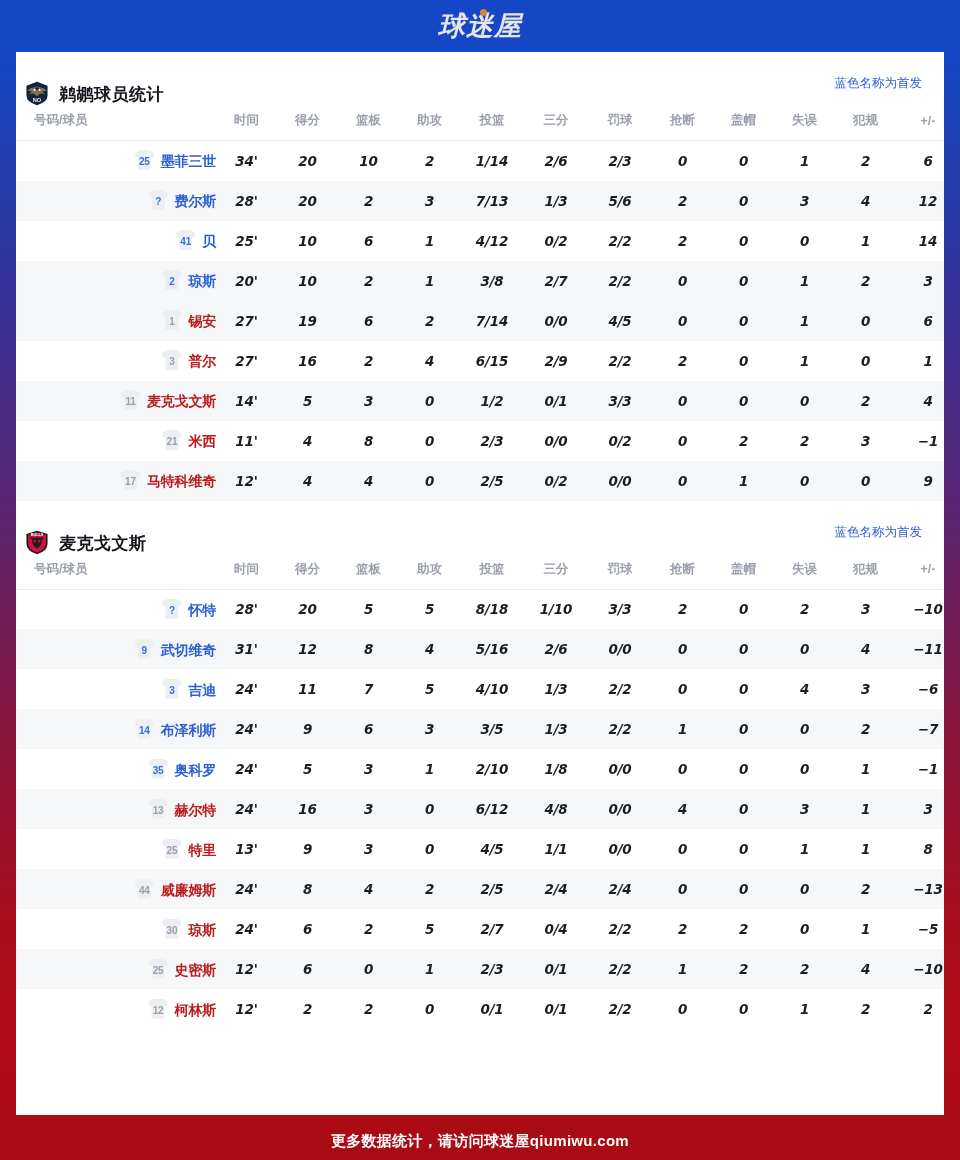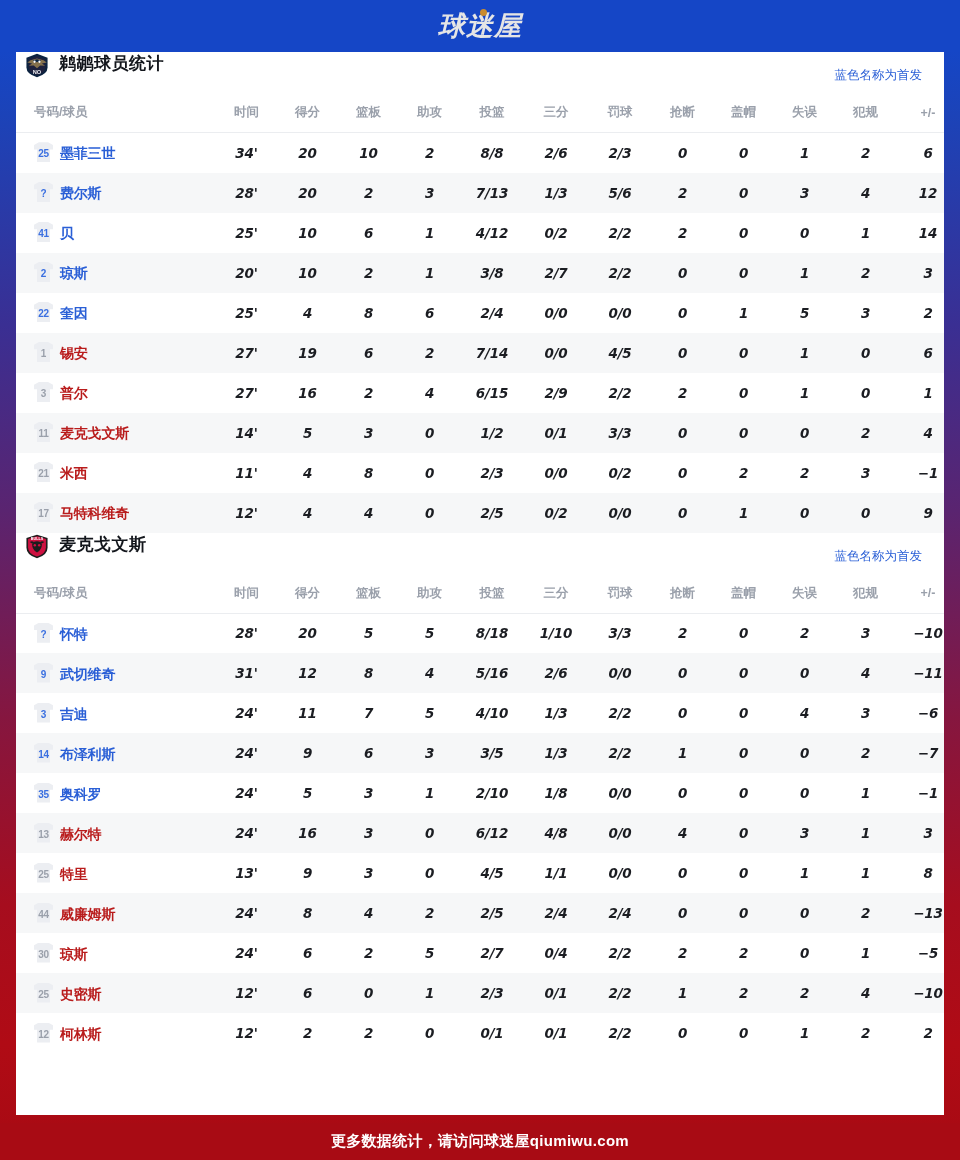--- a/index.html
+++ b/index.html
@@ -39,23 +39,24 @@
     position: absolute;
     left: 16px; top: 52px;
     width: 928px; height: 1063px;
     background: #ffffff;
     overflow: hidden;
   }
 
   
   .team-head {
     height: 46px;
-    display: flex; align-items: flex-start;
+    display: flex; align-items: flex-end;
     padding: 0 18px 0 8px;
     position: relative;
+    margin-top: 8px;
   }
   .team-logo { width: 26px; height: 26px; flex: none; margin-right: 9px; }
   .team-title {
     font-size: 17px; font-weight: 700; color: #13161c;
     letter-spacing: 0.5px;
   }
   .legend-note {
     position: absolute; right: 22px; top: 50%;
     transform: translateY(-50%);
     font-size: 12.5px; color: #2a5fd6; font-weight: 400;
@@ -71,21 +72,21 @@
   }
   table.stats th.c-name { text-align: left; padding-left: 18px; }
   table.stats td {
     font-size: 13.5px; color: #1b1d22; text-align: center;
     height: 40px; font-style: italic; font-weight: 700;
     font-family: "DejaVu Sans", sans-serif;
     letter-spacing: -0.2px;
   }
   table.stats tbody tr.alt td { background: #f6f7f8; }
   table.stats td.c-name {
-    text-align: left; padding-left: 18px;
+    text-align: right; padding-left: 18px;
     font-style: normal; font-weight: 700;
     font-family: "Liberation Sans", sans-serif;
     font-size: 14px;
   }
 
   
   .jersey {
     display: inline-block;
     position: relative;
     width: 19px; height: 20px;
@@ -188,21 +189,21 @@
                 <th class="">+/-</th>
               </tr>
             </thead>
             <tbody>
               <tr class="starter">
                 <td class="c-name"><span class="jersey"><span class="shirt"></span><span class="num">25</span></span><span class="pname">墨菲三世</span></td>
                 <td>34'</td>
                 <td>20</td>
                 <td>10</td>
                 <td>2</td>
-                <td>8/8</td>
+                <td>1/14</td>
                 <td>2/6</td>
                 <td>2/3</td>
                 <td>0</td>
                 <td>0</td>
                 <td>1</td>
                 <td>2</td>
                 <td>6</td>
               </tr>
               <tr class="alt starter">
                 <td class="c-name"><span class="jersey"><span class="shirt"></span><span class="num">?</span></span><span class="pname">费尔斯</span></td>
@@ -241,35 +242,20 @@
                 <td>2</td>
                 <td>1</td>
                 <td>3/8</td>
                 <td>2/7</td>
                 <td>2/2</td>
                 <td>0</td>
                 <td>0</td>
                 <td>1</td>
                 <td>2</td>
                 <td>3</td>
-              </tr>
-              <tr class="starter">
-                <td class="c-name"><span class="jersey"><span class="shirt"></span><span class="num">22</span></span><span class="pname">奎因</span></td>
-                <td>25'</td>
-                <td>4</td>
-                <td>8</td>
-                <td>6</td>
-                <td>2/4</td>
-                <td>0/0</td>
-                <td>0/0</td>
-                <td>0</td>
-                <td>1</td>
-                <td>5</td>
-                <td>3</td>
-                <td>2</td>
               </tr>
               <tr class="alt bench">
                 <td class="c-name"><span class="jersey"><span class="shirt"></span><span class="num">1</span></span><span class="pname">锡安</span></td>
                 <td>27'</td>
                 <td>19</td>
                 <td>6</td>
                 <td>2</td>
                 <td>7/14</td>
                 <td>0/0</td>
                 <td>4/5</td>

